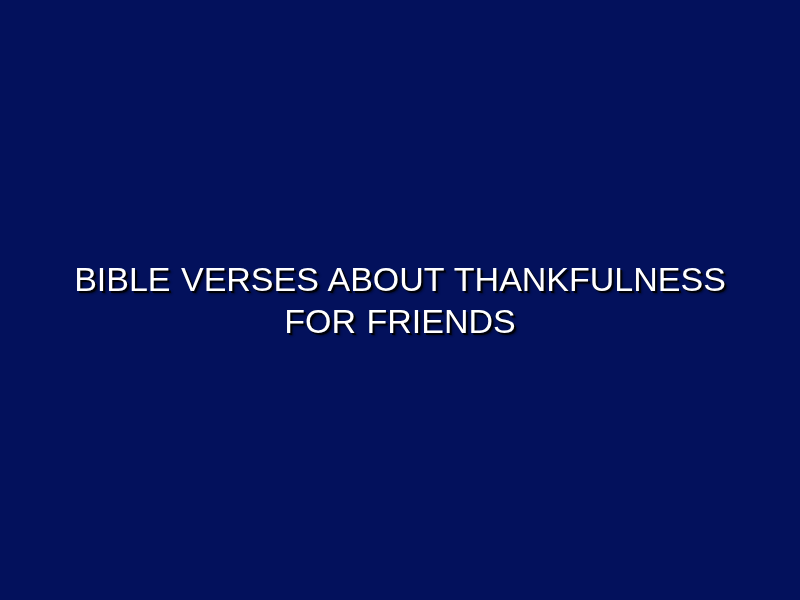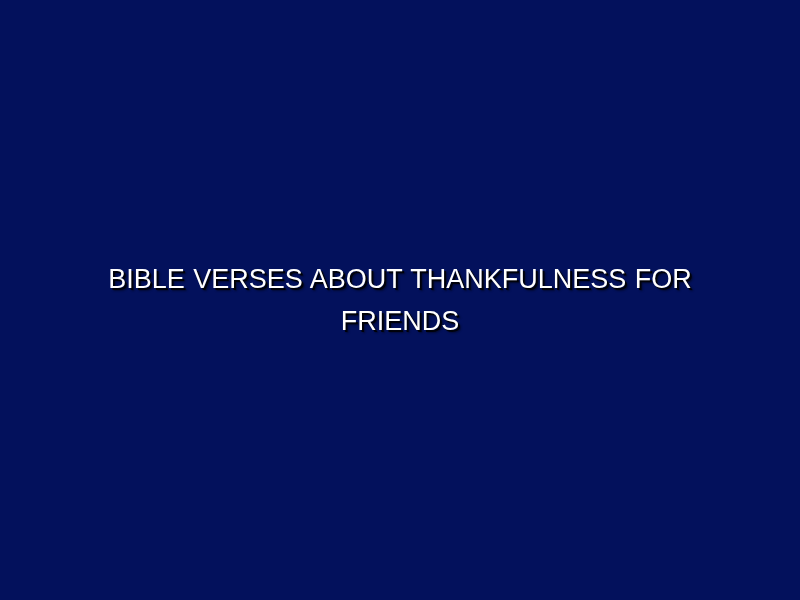--- a/index.html
+++ b/index.html
@@ -29,21 +29,21 @@
 
   
   .headline-block {
     width: 660px;
     text-align: center;
   }
 
   .headline {
     margin: 0;
     font-family: "Liberation Sans", sans-serif;
-    font-size: 27px;
+    font-size: 34px;
     font-weight: 400;
     line-height: 42px;
     letter-spacing: 0px;
     color: #ffffff;
     text-align: center;
     
     text-shadow:
       2px 2px 0 rgba(0, 0, 0, 0.85),
       3px 3px 2px rgba(0, 0, 0, 0.45);
     word-spacing: 1px;

